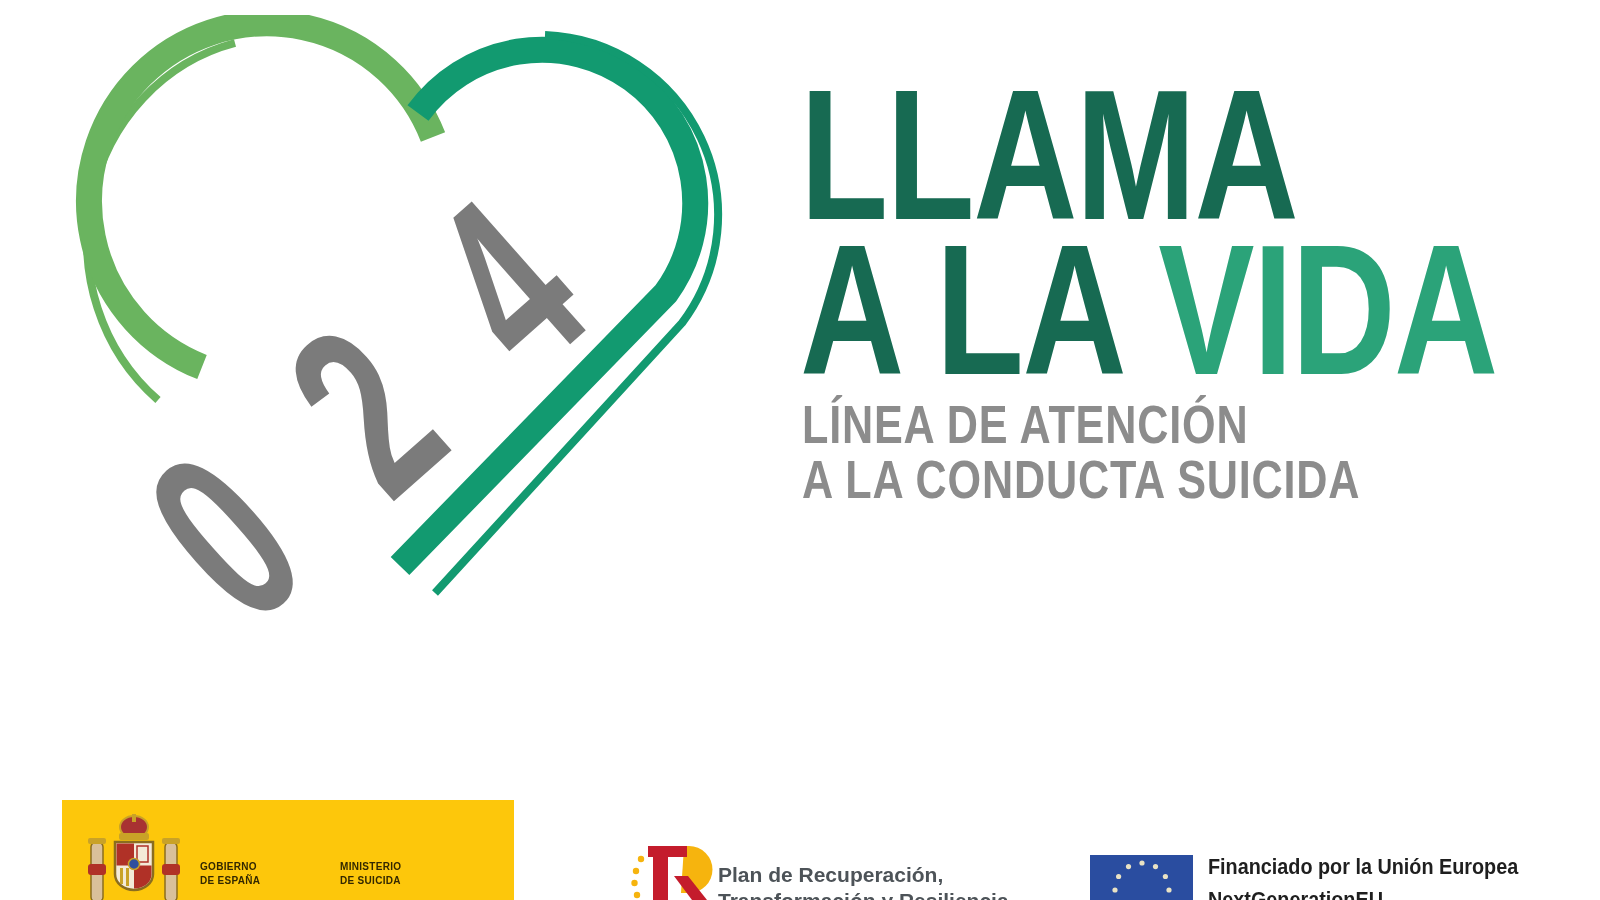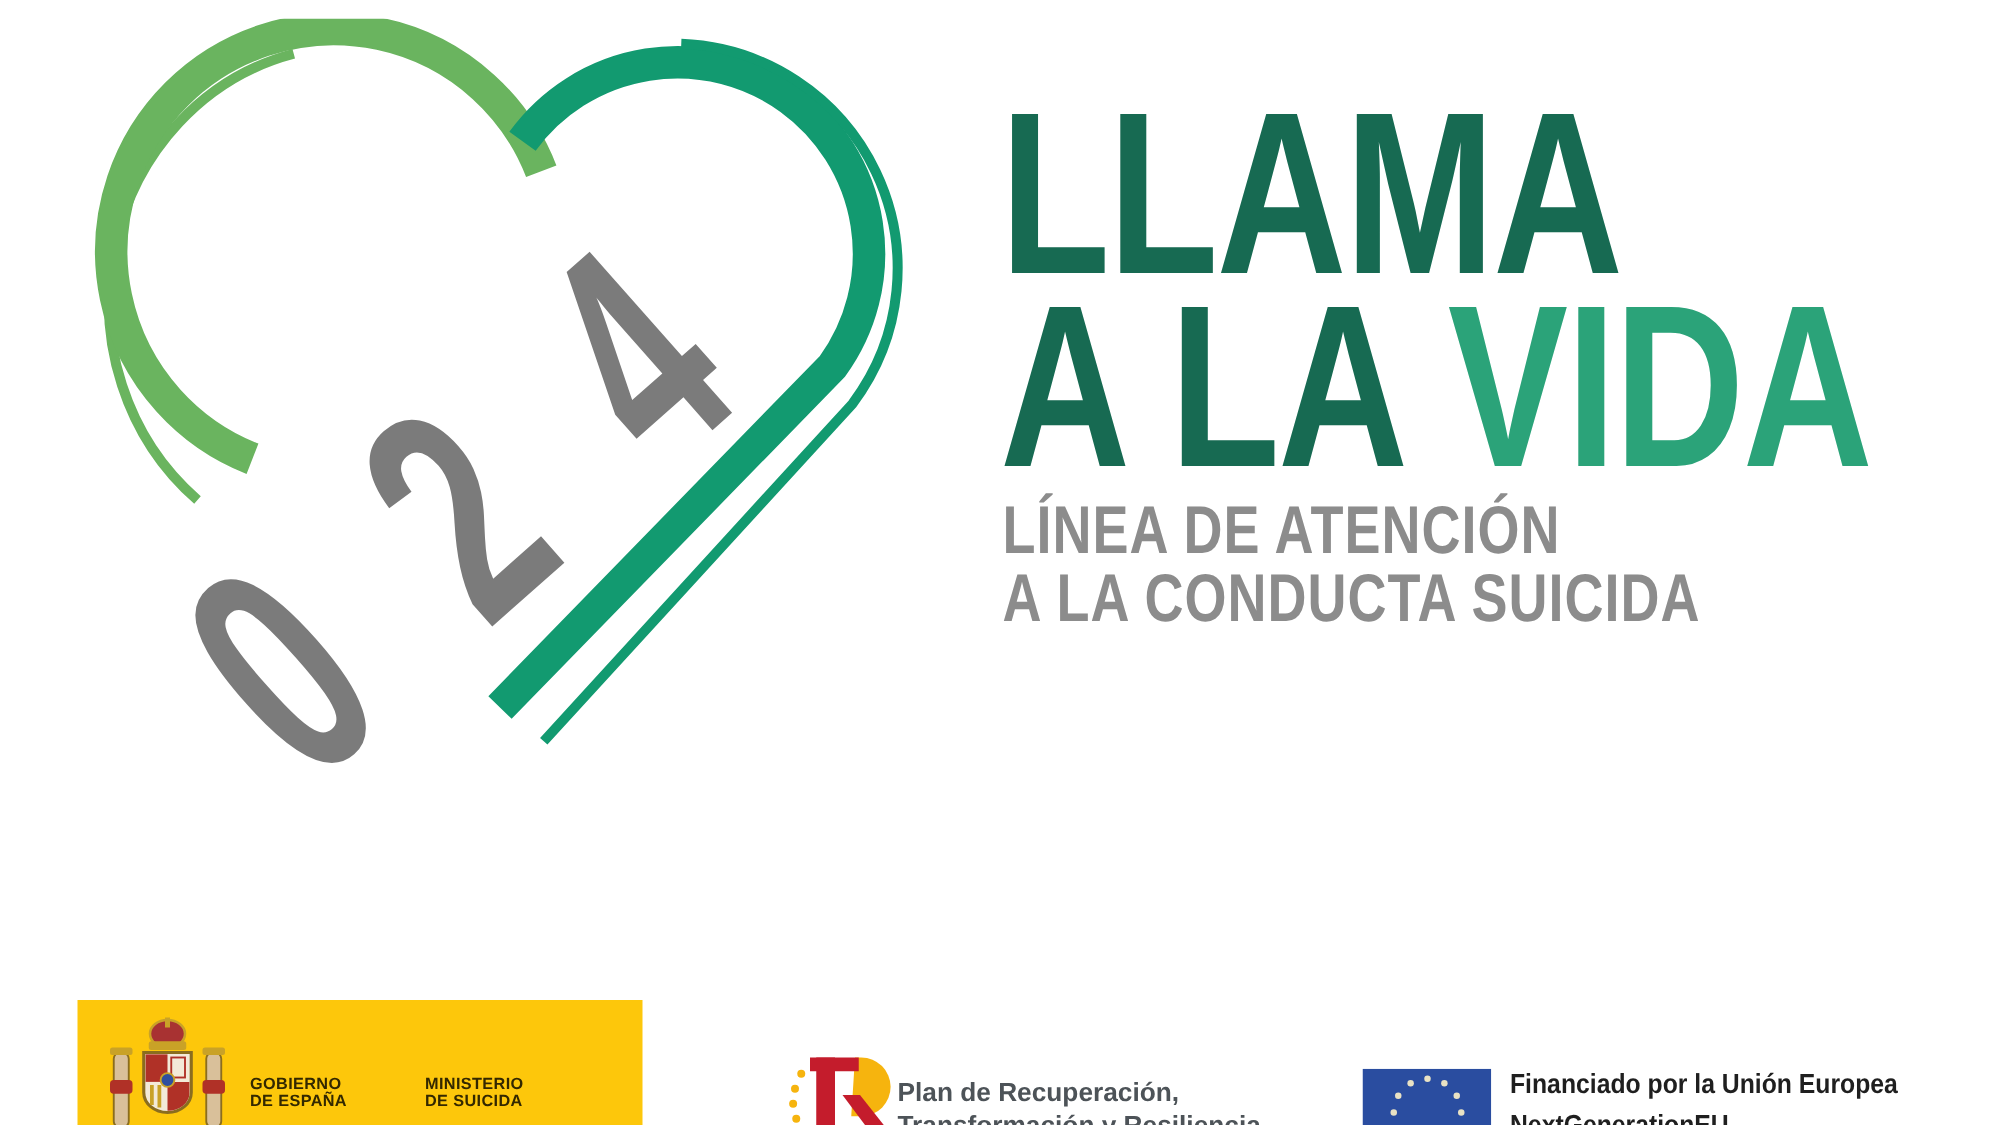--- a/index.html
+++ b/index.html
@@ -32,21 +32,21 @@
     white-space:pre;
   }
 
   
   .gov-banner{
     position:absolute;left:62px;top:800px;width:452px;height:110px;
     background:#fdc70b;
   }
   .gov-text{
     position:absolute;top:60px;
-    font-size:13px;font-weight:bold;line-height:14px;color:#332800;
+    font-size:10px;font-weight:bold;line-height:14px;color:#332800;
     letter-spacing:0.3px;white-space:nowrap;
   }
 
   
   .prtr-text{
     position:absolute;left:718px;
     font-size:21px;font-weight:bold;color:#4d5358;line-height:1;white-space:nowrap;
   }
 
   

